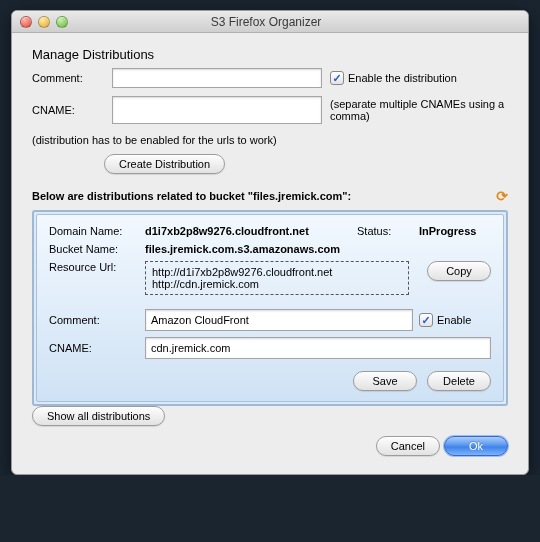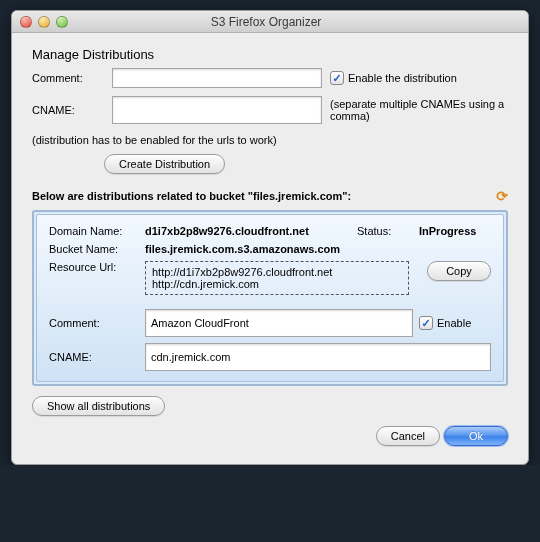--- a/index.html
+++ b/index.html
@@ -101,21 +101,20 @@
     box-shadow: 0 0 0 1px rgba(123,170,247,0.7);
   }
   .create-row { padding-left: 72px; margin-bottom: 14px; }
   .list-title { font-size: 11px; font-weight: bold; margin-bottom: 6px; display: flex; align-items: center; }
   .refresh-icon { margin-left: auto; color: #e08a1c; font-size: 14px; }
   .dist-container {
     border: 2px solid #9fb8d4;
     border-radius: 3px;
     padding: 2px;
     background: #dce9f6;
-    margin-bottom: 10px;
   }
   .dist-box {
     border: 1px solid #a6c0dd;
     border-radius: 2px;
     background: linear-gradient(#f2f8fe, #cfe2f5);
     padding: 10px 12px;
   }
   .dist-grid {
     display: grid;
     grid-template-columns: 90px 1fr 56px 72px;
@@ -133,21 +132,21 @@
   }
   .res-row {
     display: grid;
     grid-template-columns: 90px 1fr 76px;
     gap: 6px;
     align-items: start;
     margin-top: 6px;
   }
   .dist-input {
     width: 100%;
-    height: 28px;
+    height: 22px;
     border: 1px solid #a5a5a5;
     background: #fff;
     box-shadow: inset 0 1px 2px rgba(0,0,0,0.15);
     padding: 0 5px;
     font-size: 11px;
   }
   .comment-row {
     display: grid;
     grid-template-columns: 90px 1fr 72px;
     gap: 6px;
@@ -252,20 +251,24 @@
             <span class="chk"></span>
             <span>Enable</span>
           </div>
         </div>
 
         <div class="cname-row">
           <div class="k">CNAME:</div>
           <input class="dist-input" value="cdn.jremick.com" style="">
         </div>
 
+        <div class="dist-actions">
+          <span class="mac-btn fixed">Save</span>
+          <span class="mac-btn fixed">Delete</span>
+        </div>
       </div>
     </div>
 
     <div class="show-all">
       <span class="mac-btn">Show all distributions</span>
     </div>
 
     <div class="footer">
       <span class="mac-btn fixed">Cancel</span>
       <span class="mac-btn fixed primary">Ok</span>

